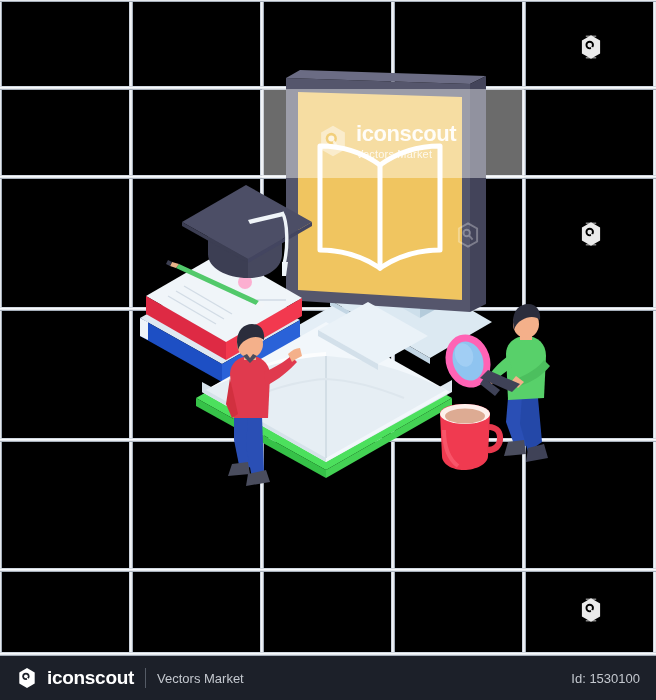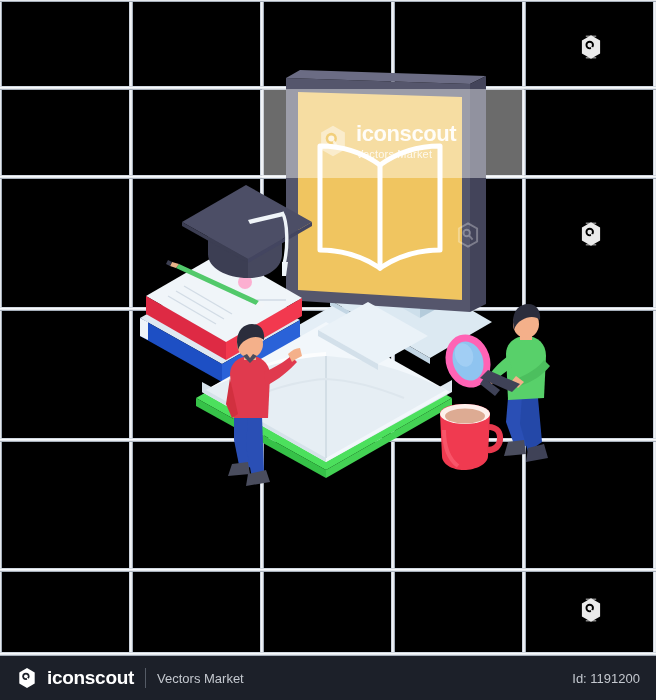--- a/index.html
+++ b/index.html
@@ -309,14 +309,14 @@
         <path d="M20 2 L34 10 L34 30 L20 38 L6 30 L6 10 Z" fill="#ffffff"></path>
         <circle cx="18" cy="17" r="6.6" fill="#1c2029"></circle>
         <circle cx="18" cy="17" r="3.4" fill="#ffffff"></circle>
         <rect x="20.6" y="19.5" width="3" height="8" rx="1.4" fill="#ffffff" transform="rotate(-28 22 23)"></rect>
       </svg>
     </span>
     <span class="f-name">iconscout</span>
   </div>
   <span class="f-div"></span>
   <span class="f-vendor">Vectors Market</span>
-  <span class="f-id">Id: 1191200</span>
+  <span class="f-id">Id: 1530100</span>
 </div>
 
 </body></html>

